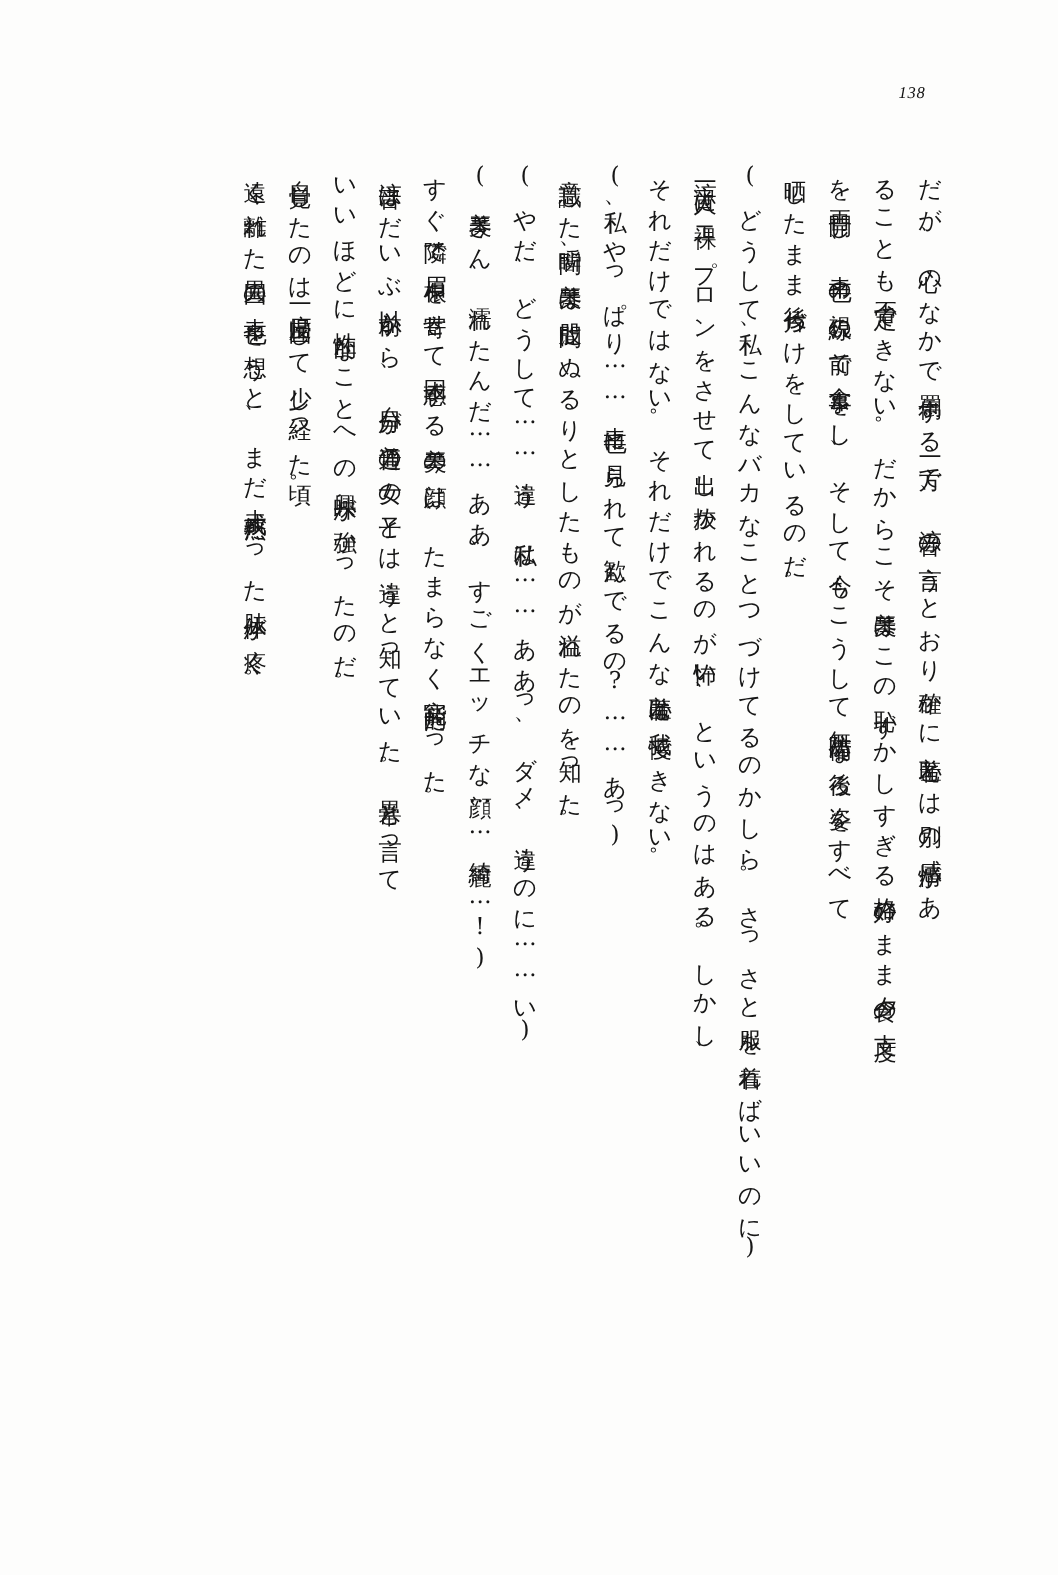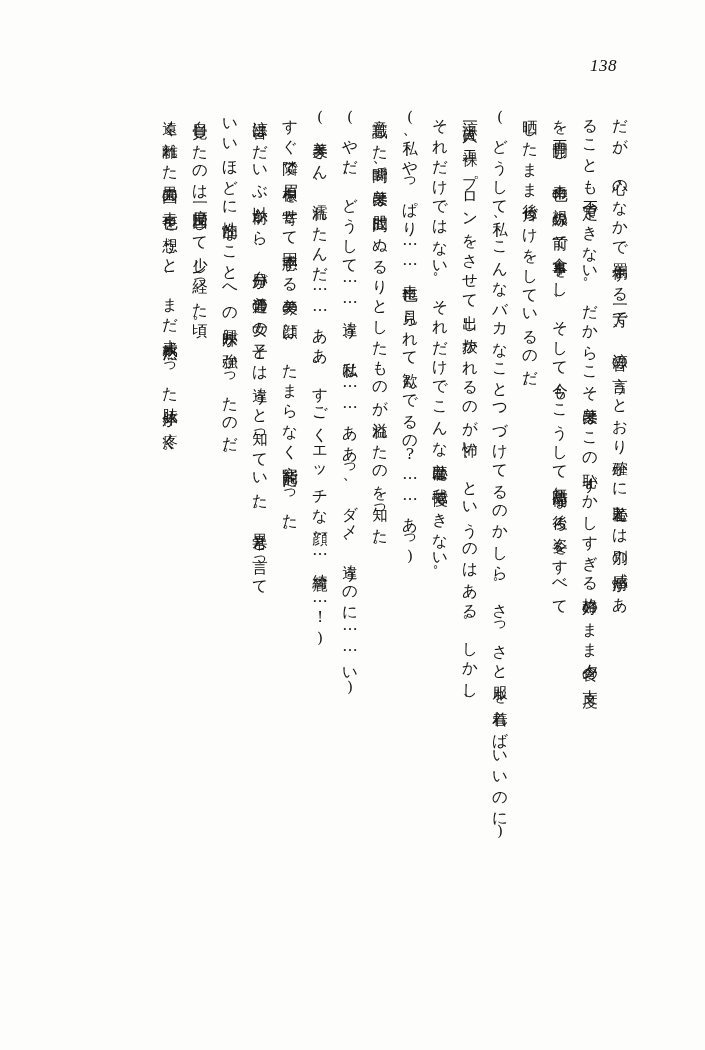--- a/index.html
+++ b/index.html
@@ -18,21 +18,21 @@
     position: relative;
     width: 705px;
     height: 1050px;
     background: #fdfdfc;
   }
   .page-number {
     position: absolute;
     top: 56px;
     right: 88px;
     font-family: "Liberation Serif", serif;
-    font-size: 17px;
+    font-size: 11px;
     font-style: italic;
     color: #111;
     letter-spacing: 0.5px;
   }
   .text-block {
     position: absolute;
     top: 108px;
     right: 78px;
     left: 60px;
     height: 880px;

